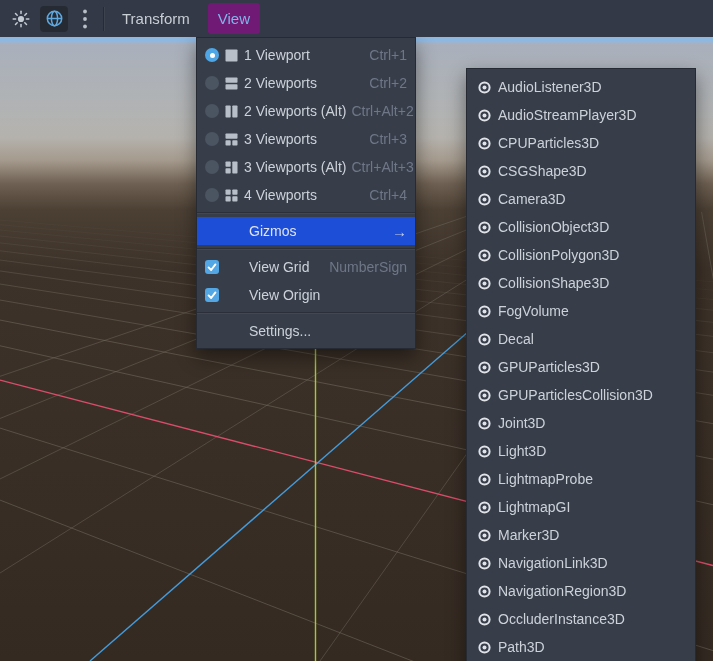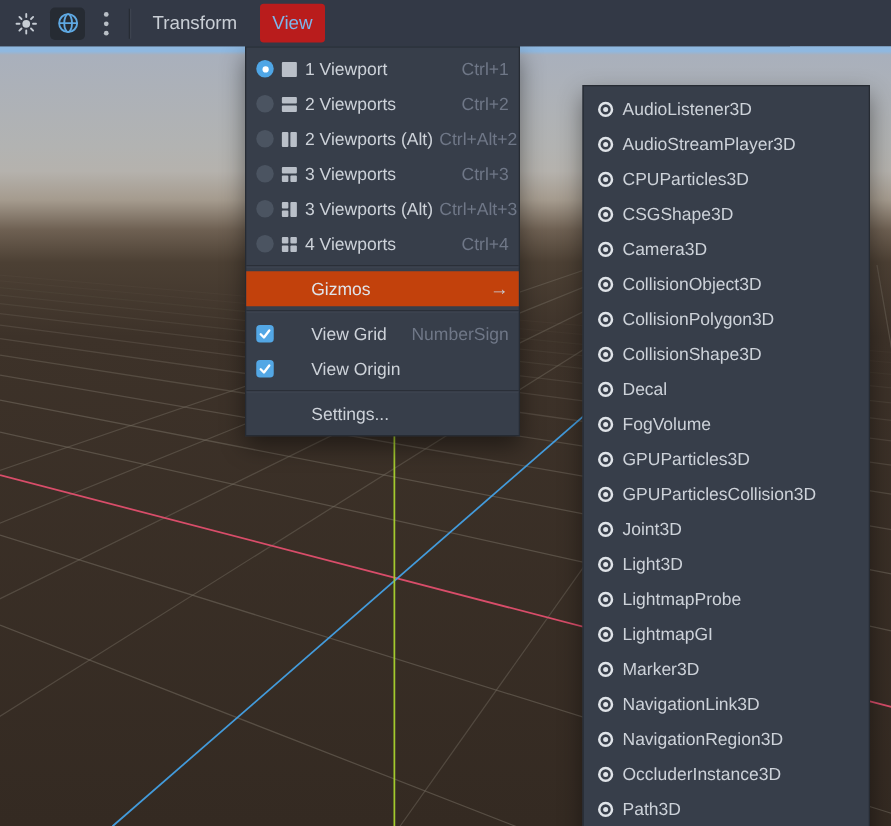--- a/index.html
+++ b/index.html
@@ -15,40 +15,40 @@
   }
   .tb-btn{display:flex;align-items:center;justify-content:center;border-radius:4px;}
   .tb-sun{width:26px;height:26px;margin-left:8px;}
   .tb-globe{width:28px;height:26px;margin-left:6px;background:#262b33;}
   .tb-kebab{width:18px;height:26px;margin-left:8px;}
   .tb-sep{width:1px;height:24px;margin-left:9px;background:#272c34;box-shadow:1px 0 0 rgba(255,255,255,.05);}
   .tb-menu{
     margin-left:8px;padding:7px 10px;font-size:15px;color:#c9ced5;border-radius:3px;
     white-space:nowrap;
   }
-  .tb-menu.active{background:#b91c1c;color:#7eb6ea;}
+  .tb-menu.active{background:#701a75;color:#7eb6ea;}
   
   .viewport{
     position:absolute;left:0;top:37px;width:713px;height:624px;z-index:0;
     background:linear-gradient(180deg,
       #8fb8e0 0px,#8fb8e0 4px,#a9b0bc 7px,#b2b3b2 80px,#b5b2ad 100px,
       #a59b8e 123px,#6e6052 147px,#4c4034 173px,#3d3229 232px,#342a22 624px);
   }
   .viewport svg{position:absolute;left:0;top:0;}
   
   .popup{
     position:absolute;background:#373e4a;border:1px solid #262b33;
     box-shadow:0 8px 18px rgba(0,0,0,.45);z-index:10;box-sizing:border-box;
   }
   #view-menu{left:196px;top:37px;width:220px;padding:3px 0;}
   #gizmos-submenu{left:466px;top:68px;width:230px;height:610px;padding:4px 0;overflow:hidden;}
   .mrow{height:28px;display:flex;align-items:center;padding:0 8px;gap:5px;}
   .mrow .lab{color:#cdd2d9;font-size:14px;flex:1;white-space:nowrap;}
   .mrow .sc{color:#6f7787;font-size:14px;white-space:nowrap;}
-  .mrow.hl{background:#c2410c;}
+  .mrow.hl{background:#1d4ed8;}
   .mrow.hl .lab{color:#e0e4ea;}
   .arrow{color:#c9ced6;font-size:15px;}
   .msep{height:8px;position:relative;}
   .msep::after{content:"";position:absolute;left:0;right:0;top:3px;height:1px;
     background:#2a2f38;box-shadow:0 1px 0 rgba(255,255,255,.05);}
   .spacer39{width:39px;flex:none;}
   .radio{width:14px;height:14px;border-radius:50%;background:#4b5461;flex:none;position:relative;}
   .radio.on{background:#4fa6e6;}
   .radio.on::after{content:"";position:absolute;left:4.5px;top:4.5px;width:5px;height:5px;border-radius:50%;background:#fff;}
   .vicon,.eye{width:15px;height:15px;flex:none;}
@@ -277,34 +277,34 @@
         <circle cx="7.5" cy="7.5" r="5.1" fill="none" stroke="#dfe3e8" stroke-width="2"></circle>
         <circle cx="7.5" cy="7.5" r="2" fill="#dfe3e8"></circle>
       </svg>
       <span class="lab">CollisionShape3D</span>
     </div>
     <div class="srow">
       <svg width="15" height="15" viewBox="0 0 15 15" class="eye">
         <circle cx="7.5" cy="7.5" r="5.1" fill="none" stroke="#dfe3e8" stroke-width="2"></circle>
         <circle cx="7.5" cy="7.5" r="2" fill="#dfe3e8"></circle>
       </svg>
+      <span class="lab">FogVolume</span>
+    </div>
+    <div class="srow">
+      <svg width="15" height="15" viewBox="0 0 15 15" class="eye">
+        <circle cx="7.5" cy="7.5" r="5.1" fill="none" stroke="#dfe3e8" stroke-width="2"></circle>
+        <circle cx="7.5" cy="7.5" r="2" fill="#dfe3e8"></circle>
+      </svg>
       <span class="lab">Decal</span>
     </div>
     <div class="srow">
       <svg width="15" height="15" viewBox="0 0 15 15" class="eye">
         <circle cx="7.5" cy="7.5" r="5.1" fill="none" stroke="#dfe3e8" stroke-width="2"></circle>
         <circle cx="7.5" cy="7.5" r="2" fill="#dfe3e8"></circle>
       </svg>
-      <span class="lab">FogVolume</span>
-    </div>
-    <div class="srow">
-      <svg width="15" height="15" viewBox="0 0 15 15" class="eye">
-        <circle cx="7.5" cy="7.5" r="5.1" fill="none" stroke="#dfe3e8" stroke-width="2"></circle>
-        <circle cx="7.5" cy="7.5" r="2" fill="#dfe3e8"></circle>
-      </svg>
       <span class="lab">GPUParticles3D</span>
     </div>
     <div class="srow">
       <svg width="15" height="15" viewBox="0 0 15 15" class="eye">
         <circle cx="7.5" cy="7.5" r="5.1" fill="none" stroke="#dfe3e8" stroke-width="2"></circle>
         <circle cx="7.5" cy="7.5" r="2" fill="#dfe3e8"></circle>
       </svg>
       <span class="lab">GPUParticlesCollision3D</span>
     </div>
     <div class="srow">

